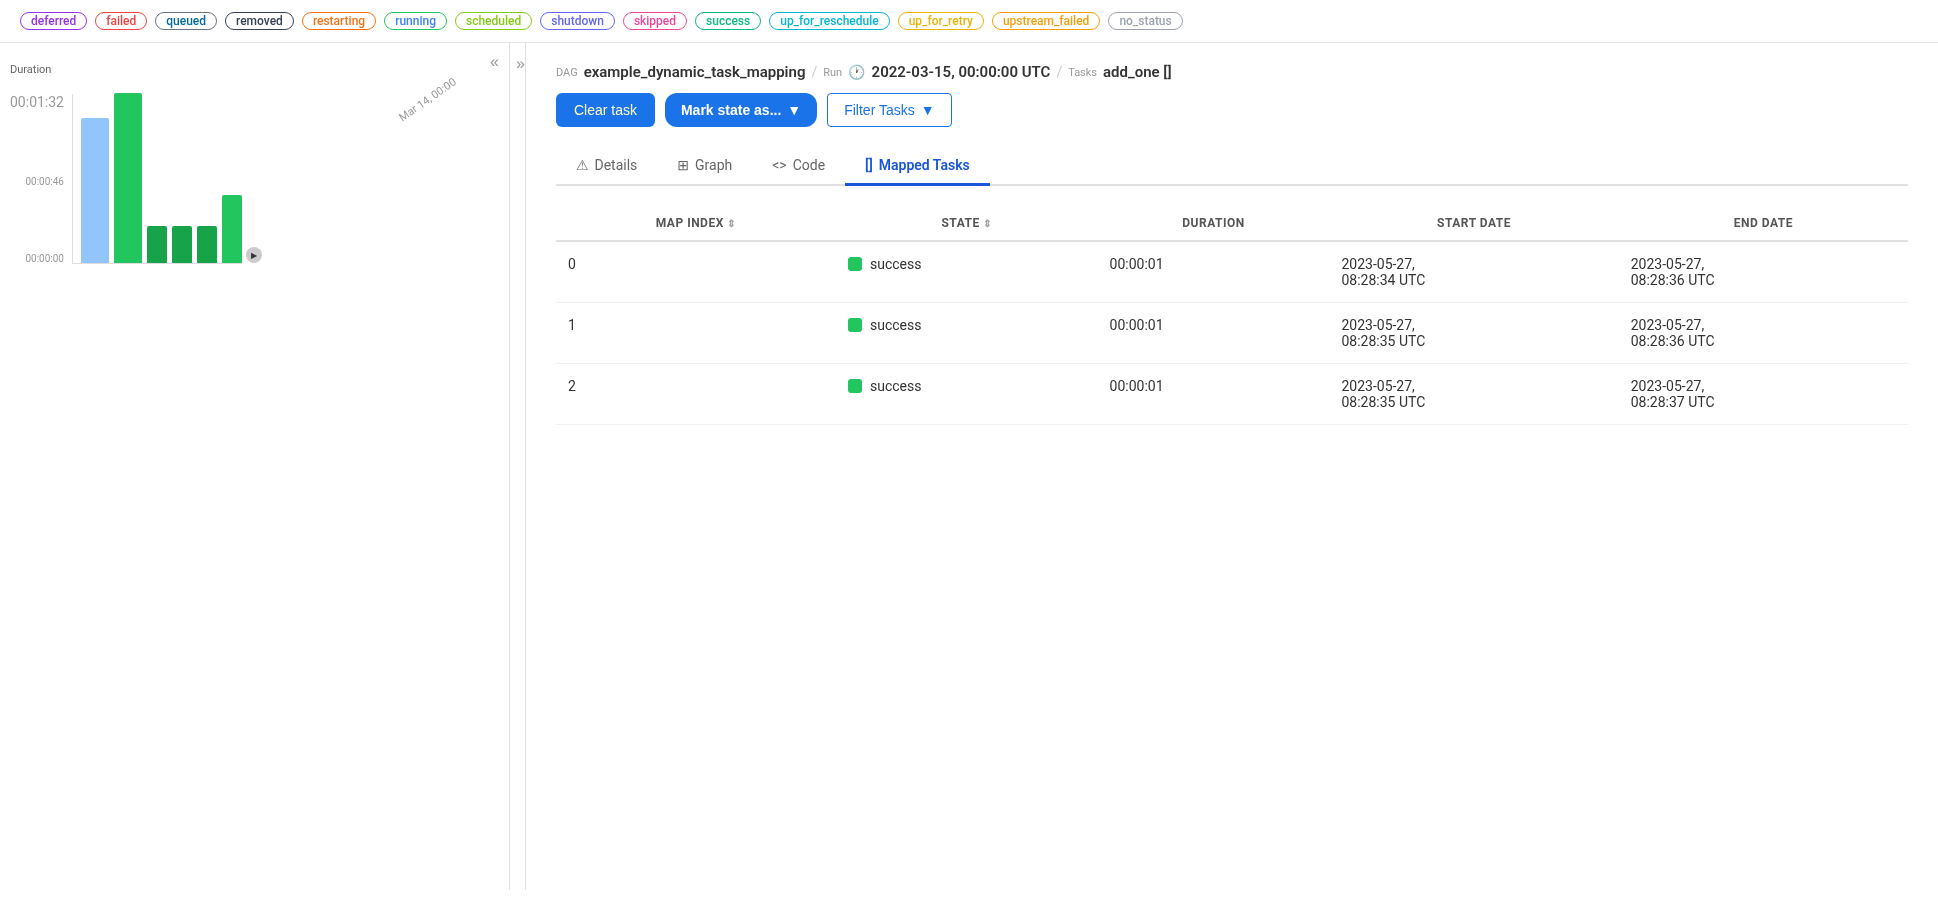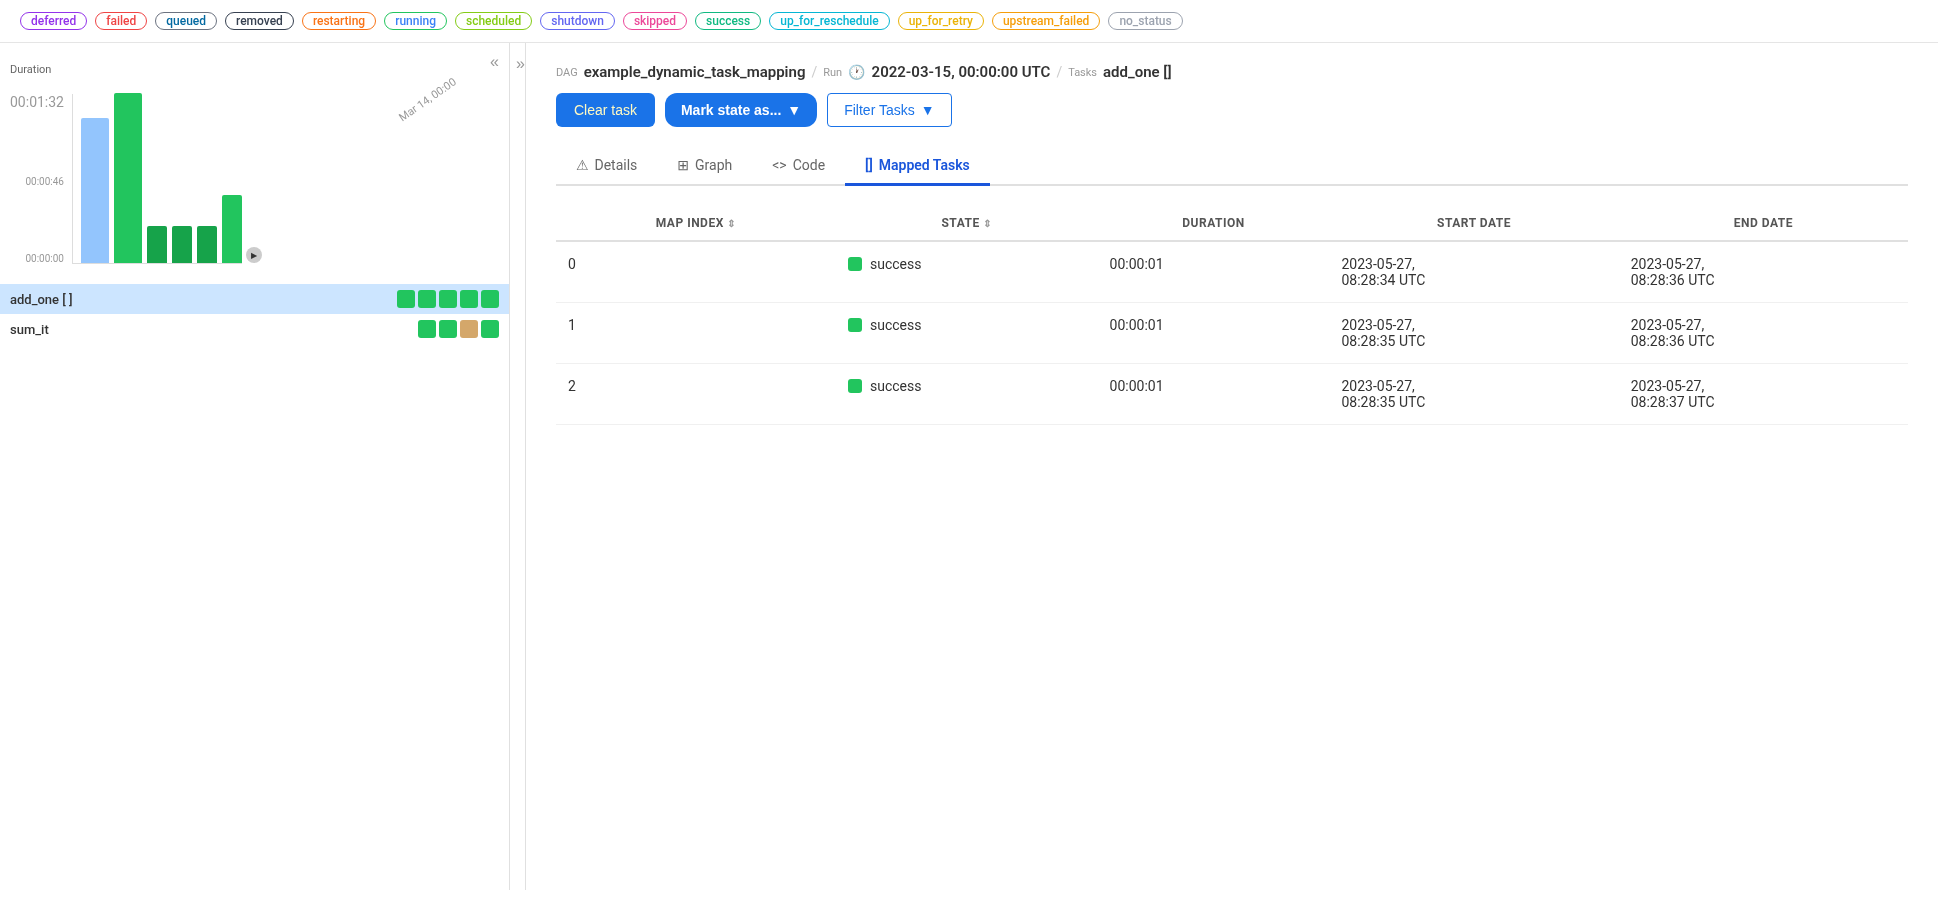--- a/index.html
+++ b/index.html
@@ -106,42 +106,20 @@
             <div style="width: 28px; height: 170px; background: rgb(34, 197, 94); border-radius: 2px 2px 0px 0px;"></div>
             <div style="width: 20px; height: 37px; background: rgb(22, 163, 74); border-radius: 2px 2px 0px 0px;"></div>
             <div style="width: 20px; height: 37px; background: rgb(22, 163, 74); border-radius: 2px 2px 0px 0px;"></div>
             <div style="width: 20px; height: 37px; background: rgb(22, 163, 74); border-radius: 2px 2px 0px 0px;"></div>
             <div style="width: 20px; height: 68px; background: rgb(34, 197, 94); border-radius: 2px 2px 0px 0px;"></div>
             <div style="width: 16px; height: 16px; background: rgb(204, 204, 204); border-radius: 50%; display: flex; align-items: center; justify-content: center; font-size: 8px; position: absolute; bottom: 0px; right: -20px; cursor: pointer;">▶</div>
           </div>
       </div>
     </div>
 
-    <div class="task-list" id="task-list">
-
-    <div class="task-row active">
-          <span class="task-name">add_one [ ]</span>
-          <div class="task-dots">
-            <div class="dot" style="background: rgb(34, 197, 94);"></div>
-            <div class="dot" style="background: rgb(34, 197, 94);"></div>
-            <div class="dot" style="background: rgb(34, 197, 94);"></div>
-            <div class="dot" style="background: rgb(34, 197, 94);"></div>
-            <div class="dot" style="background: rgb(34, 197, 94);"></div>
-          </div>
-        </div>
-        <div class="task-row">
-          <span class="task-name">sum_it</span>
-          <div class="task-dots">
-            <div class="dot" style="background: rgb(34, 197, 94);"></div>
-            <div class="dot" style="background: rgb(34, 197, 94);"></div>
-            <div class="dot" style="background: rgb(212, 167, 106);"></div>
-            <div class="dot" style="background: rgb(34, 197, 94);"></div>
-          </div>
-        </div>
-      </div>
   </div>
 
   <div style="display: flex; align-items: flex-start; padding-top: 12px; padding-left: 6px; border-right: 1px solid #e0e0e0;">
     <button style="background:none; border:none; cursor:pointer; color:#999; font-size:16px;">»</button>
   </div>
 
   <div class="right-panel">
 
     <div class="breadcrumb">
       <span class="breadcrumb-section">DAG</span>

